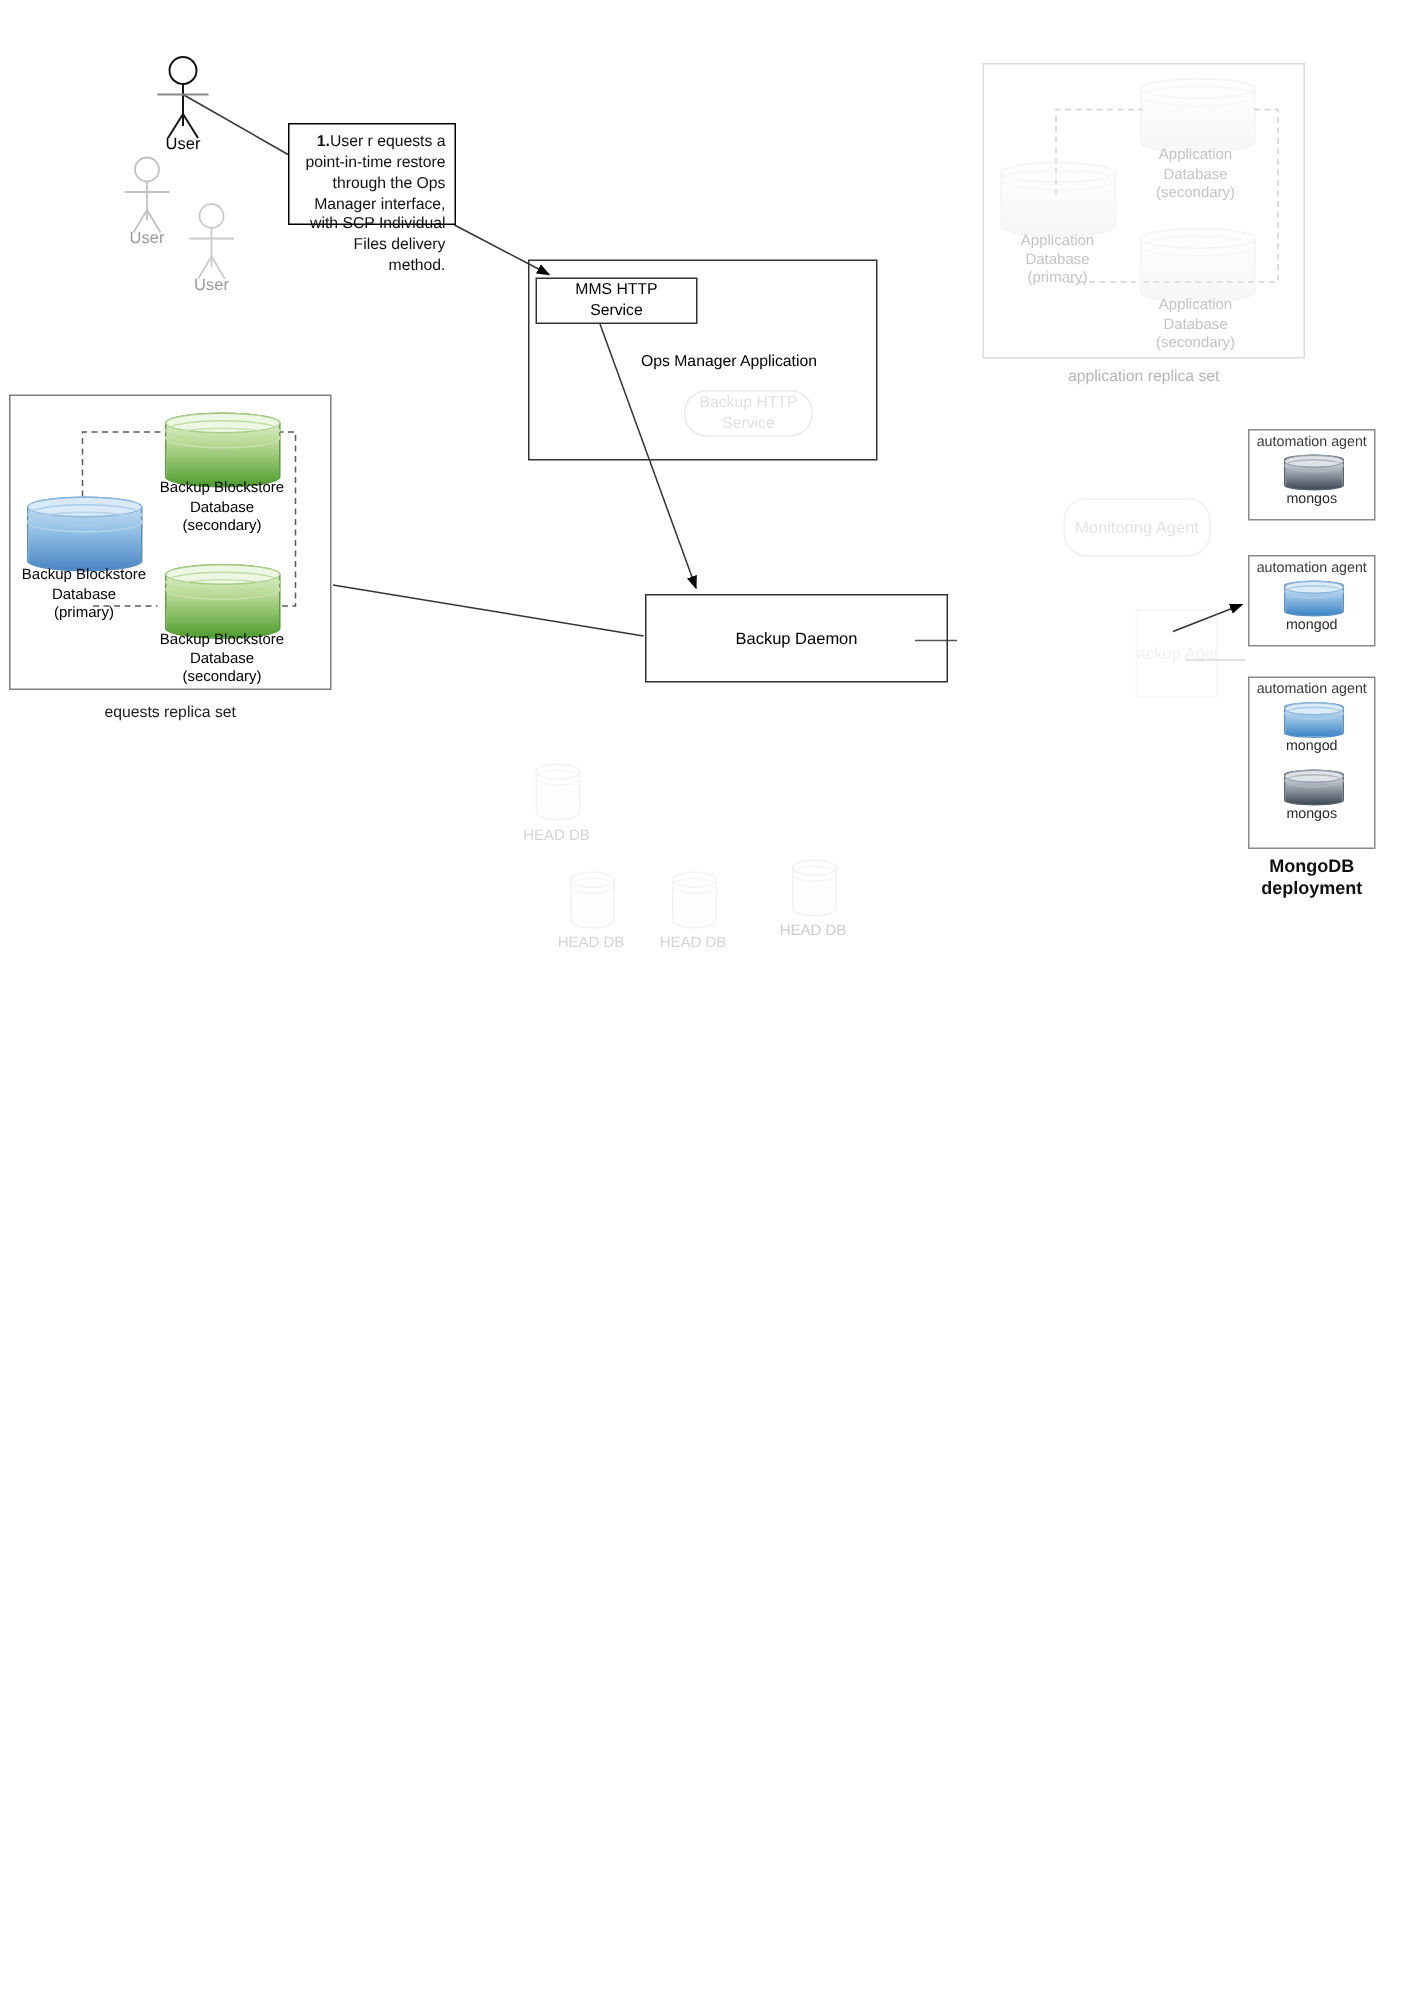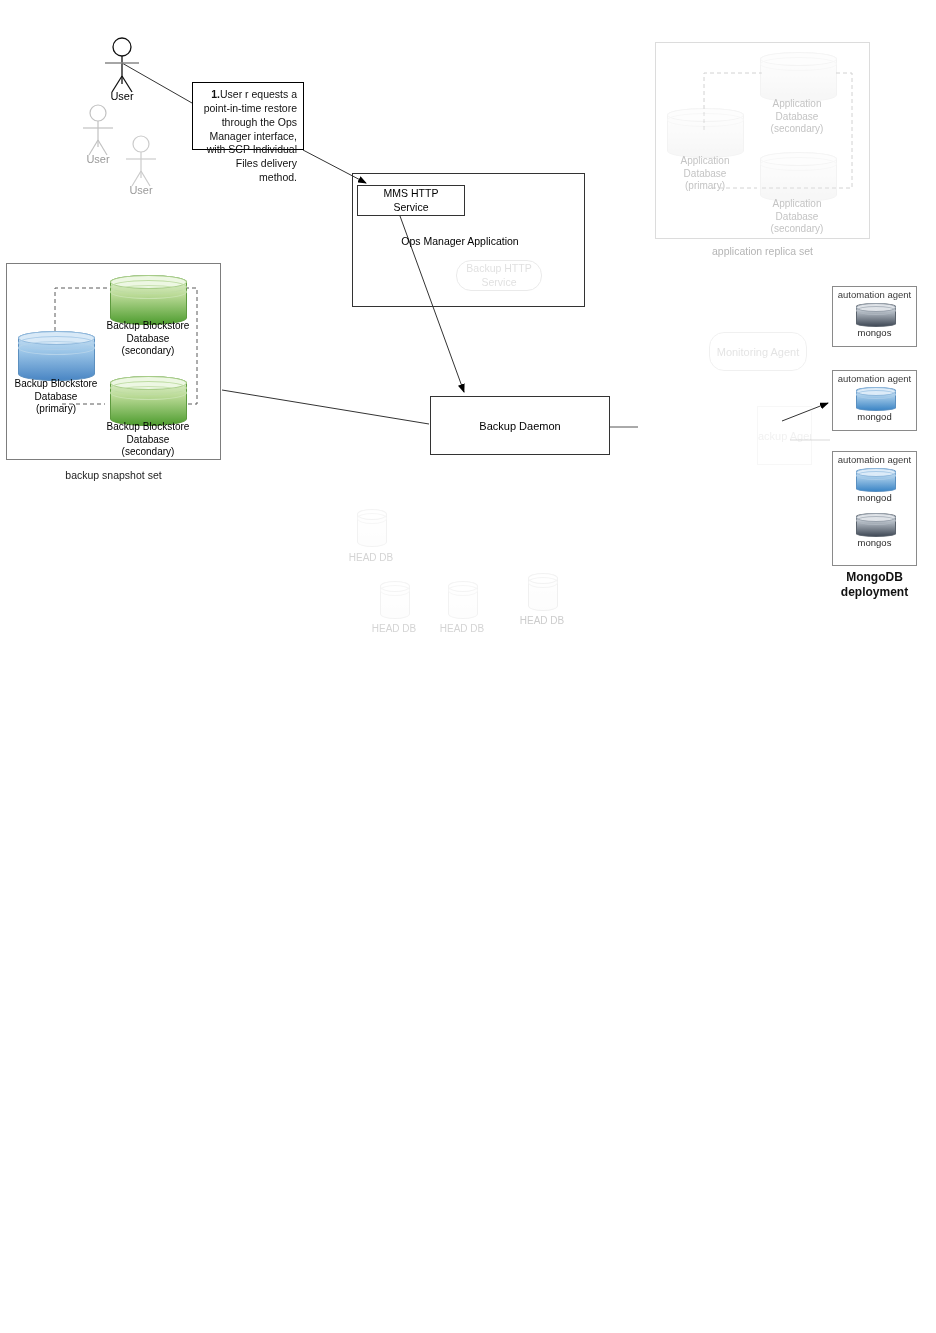--- a/index.html
+++ b/index.html
@@ -141,21 +141,21 @@
     <b>1.</b><span>User r equests a point-in-time restore through the Ops Manager interface, with SCP Individual Files delivery method.</span>
   </div>
 
   <div class="box solid" style="left:352px; top:173px; width:233px; height:134px;"></div>
 
   <div class="box solid" style="left:357px; top:185px; width:108px; height:31px; font-size:10.5px; line-height:1.25;">
     <span style="white-space:pre-line;">MMS HTTP
 Service</span>
   </div>
 
-  <div class="lbl" style="left:370px; top:235px; width:180px; font-size:10.5px;">Ops Manager Application</div>
+  <div class="lbl" style="left:396px; top:235px; width:180px; font-size:10.5px;">Ops Manager Application</div>
 
   <div class="box faded" style="left:456px; top:260px; width:86px; height:31px; font-size:10.5px; line-height:1.25; border-color:#bbb;">
     <span style="white-space:pre-line; color:#9a9a9a;">Backup HTTP
 Service</span>
   </div>
 
   <div class="group-frame light" style="left:655px; top:42px; width:215px; height:197px;"></div>
   <div class="group-cap" style="left:655px; top:245px; width:215px; color:#b5b5b5;">application replica set</div>
 
   <div class="cyl faded" style="left:667px; top:108px; width:75px; height:48px;">
@@ -191,21 +191,21 @@
     <div class="body" style="width:75px; height:12px; top:0;
          background:#fbfbfb; border:1px solid #dcdcdc; border-radius:50%;"></div>
     <div class="body" style="width:75px; height:12px; top:5px;
          background:transparent; border:1px solid #e6e6e6; border-radius:50%;"></div>
   </div>
   <div class="lbl" style="left:752px; top:198px; width:90px; font-size:10px; color:#c4c4c4;">Application
 Database
 (secondary)</div>
 
   <div class="group-frame" style="left:6px; top:263px; width:215px; height:197px;"></div>
-  <div class="group-cap" style="left:6px; top:469px; width:215px; color:#222;">backup snapshot set</div>
+  <div class="group-cap" style="left:6px; top:469px; width:215px; color:#222;">equests replica set</div>
 
   <div class="cyl" style="left:18px; top:331px; width:75px; height:48px;">
     <div class="body" style="width:75px; height:48px;
          background:linear-gradient(to bottom,#cfe4f5 0%,#9cc6e8 40%,#4a86c4 100%);
          border:1px solid #5b8fbf;"></div>
     <div class="body" style="width:75px; height:12px; top:0;
          background:#d8e9f7; border:1px solid #8fb8dc; border-radius:50%;"></div>
     <div class="body" style="width:75px; height:12px; top:5px;
          background:transparent; border:1px solid #a9cbe8; border-radius:50%;"></div>
     <div class="body" style="width:75px; height:12px; top:10px;
@@ -238,21 +238,21 @@
          background:#edf7e3; border:1px solid #a8cd88; border-radius:50%;"></div>
     <div class="body" style="width:75px; height:12px; top:5px;
          background:transparent; border:1px solid #bedca2; border-radius:50%;"></div>
     <div class="body" style="width:75px; height:12px; top:10px;
          background:transparent; border:1px solid #c8e2af; border-radius:50%;"></div>
   </div>
   <div class="lbl" style="left:94px; top:421px; width:108px; font-size:10px;">Backup Blockstore
 Database
 (secondary)</div>
 
-  <div class="box solid" style="left:430px; top:396px; width:180px; height:59px; font-size:11px;">
+  <div class="box solid" style="left:430px; top:396px; width:202px; height:59px; font-size:11px;">
     <span>Backup Daemon</span>
   </div>
 
 
   <div class="box faded" style="left:709px; top:332px; width:98px; height:39px; font-size:11px; border-color:#d0d0d0;">
     <span style="color:#a6a6a6;">Monitoring Agent</span>
   </div>
 
   <div class="box faded-strong" style="left:757px; top:406px; width:55px; height:59px; font-size:11px; border-color:#d6d6d6; overflow:hidden;">
     <span style="color:#b0b0b0; white-space:nowrap;">Backup Agent</span>

